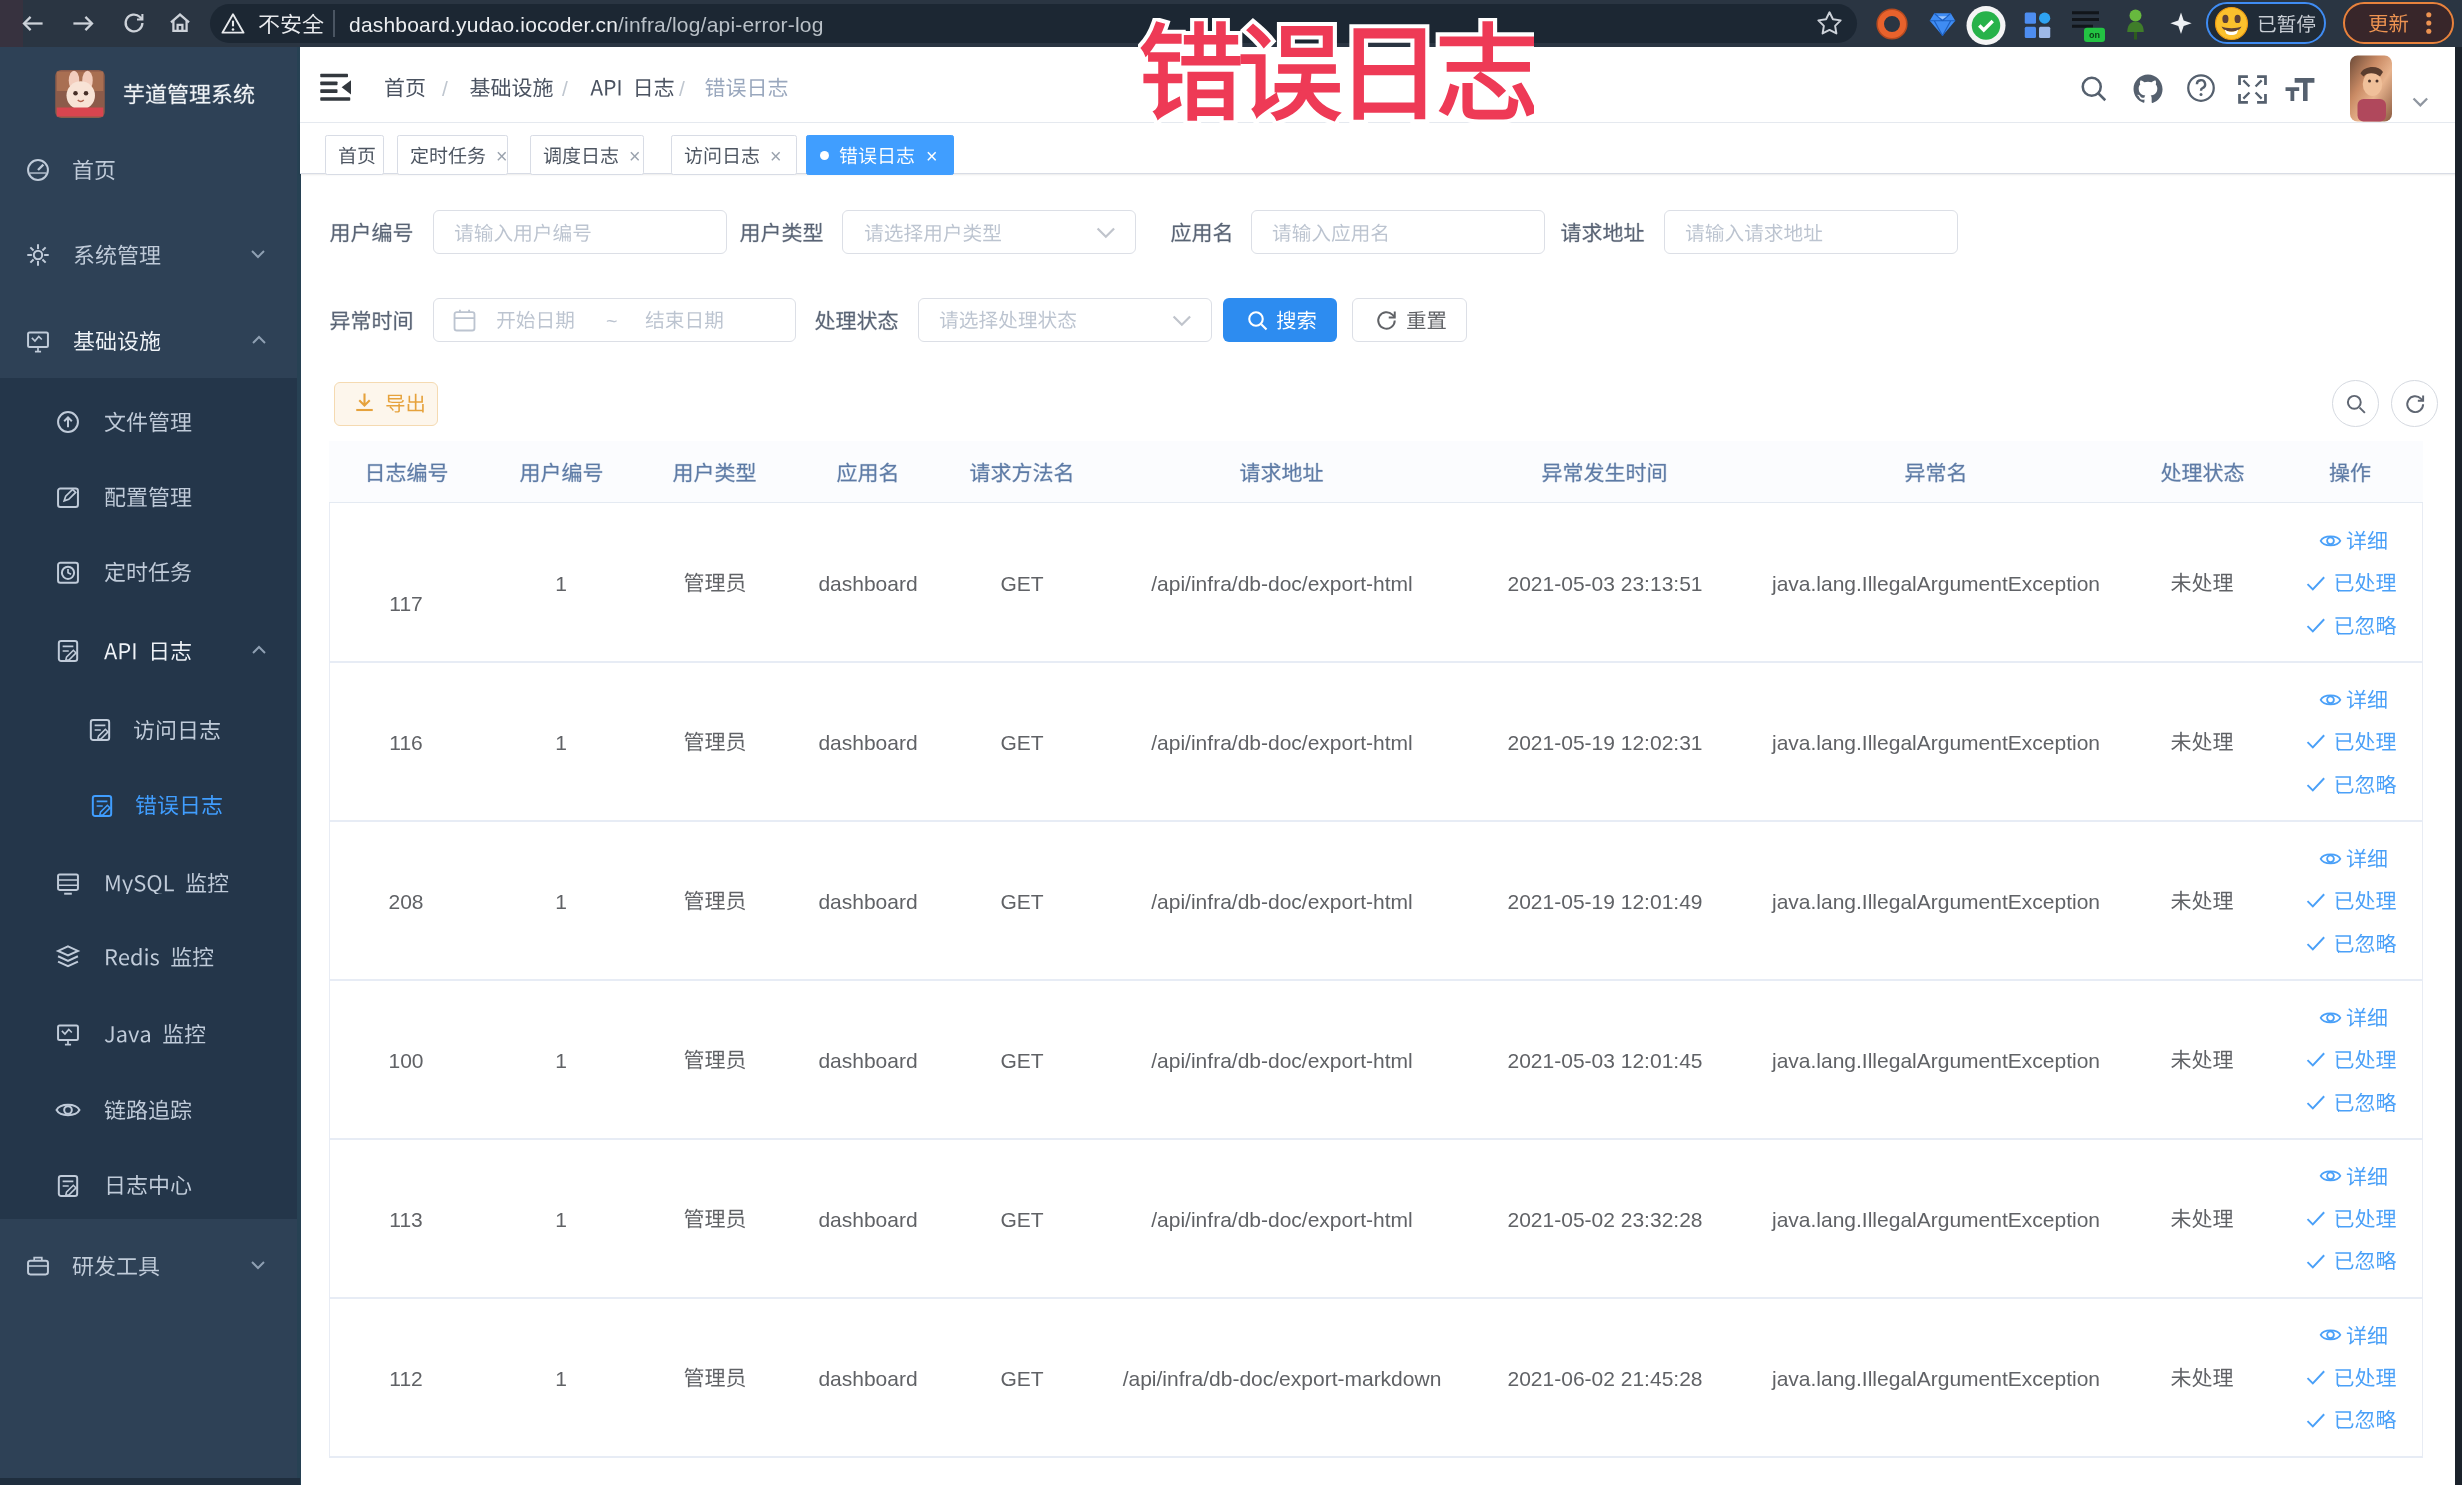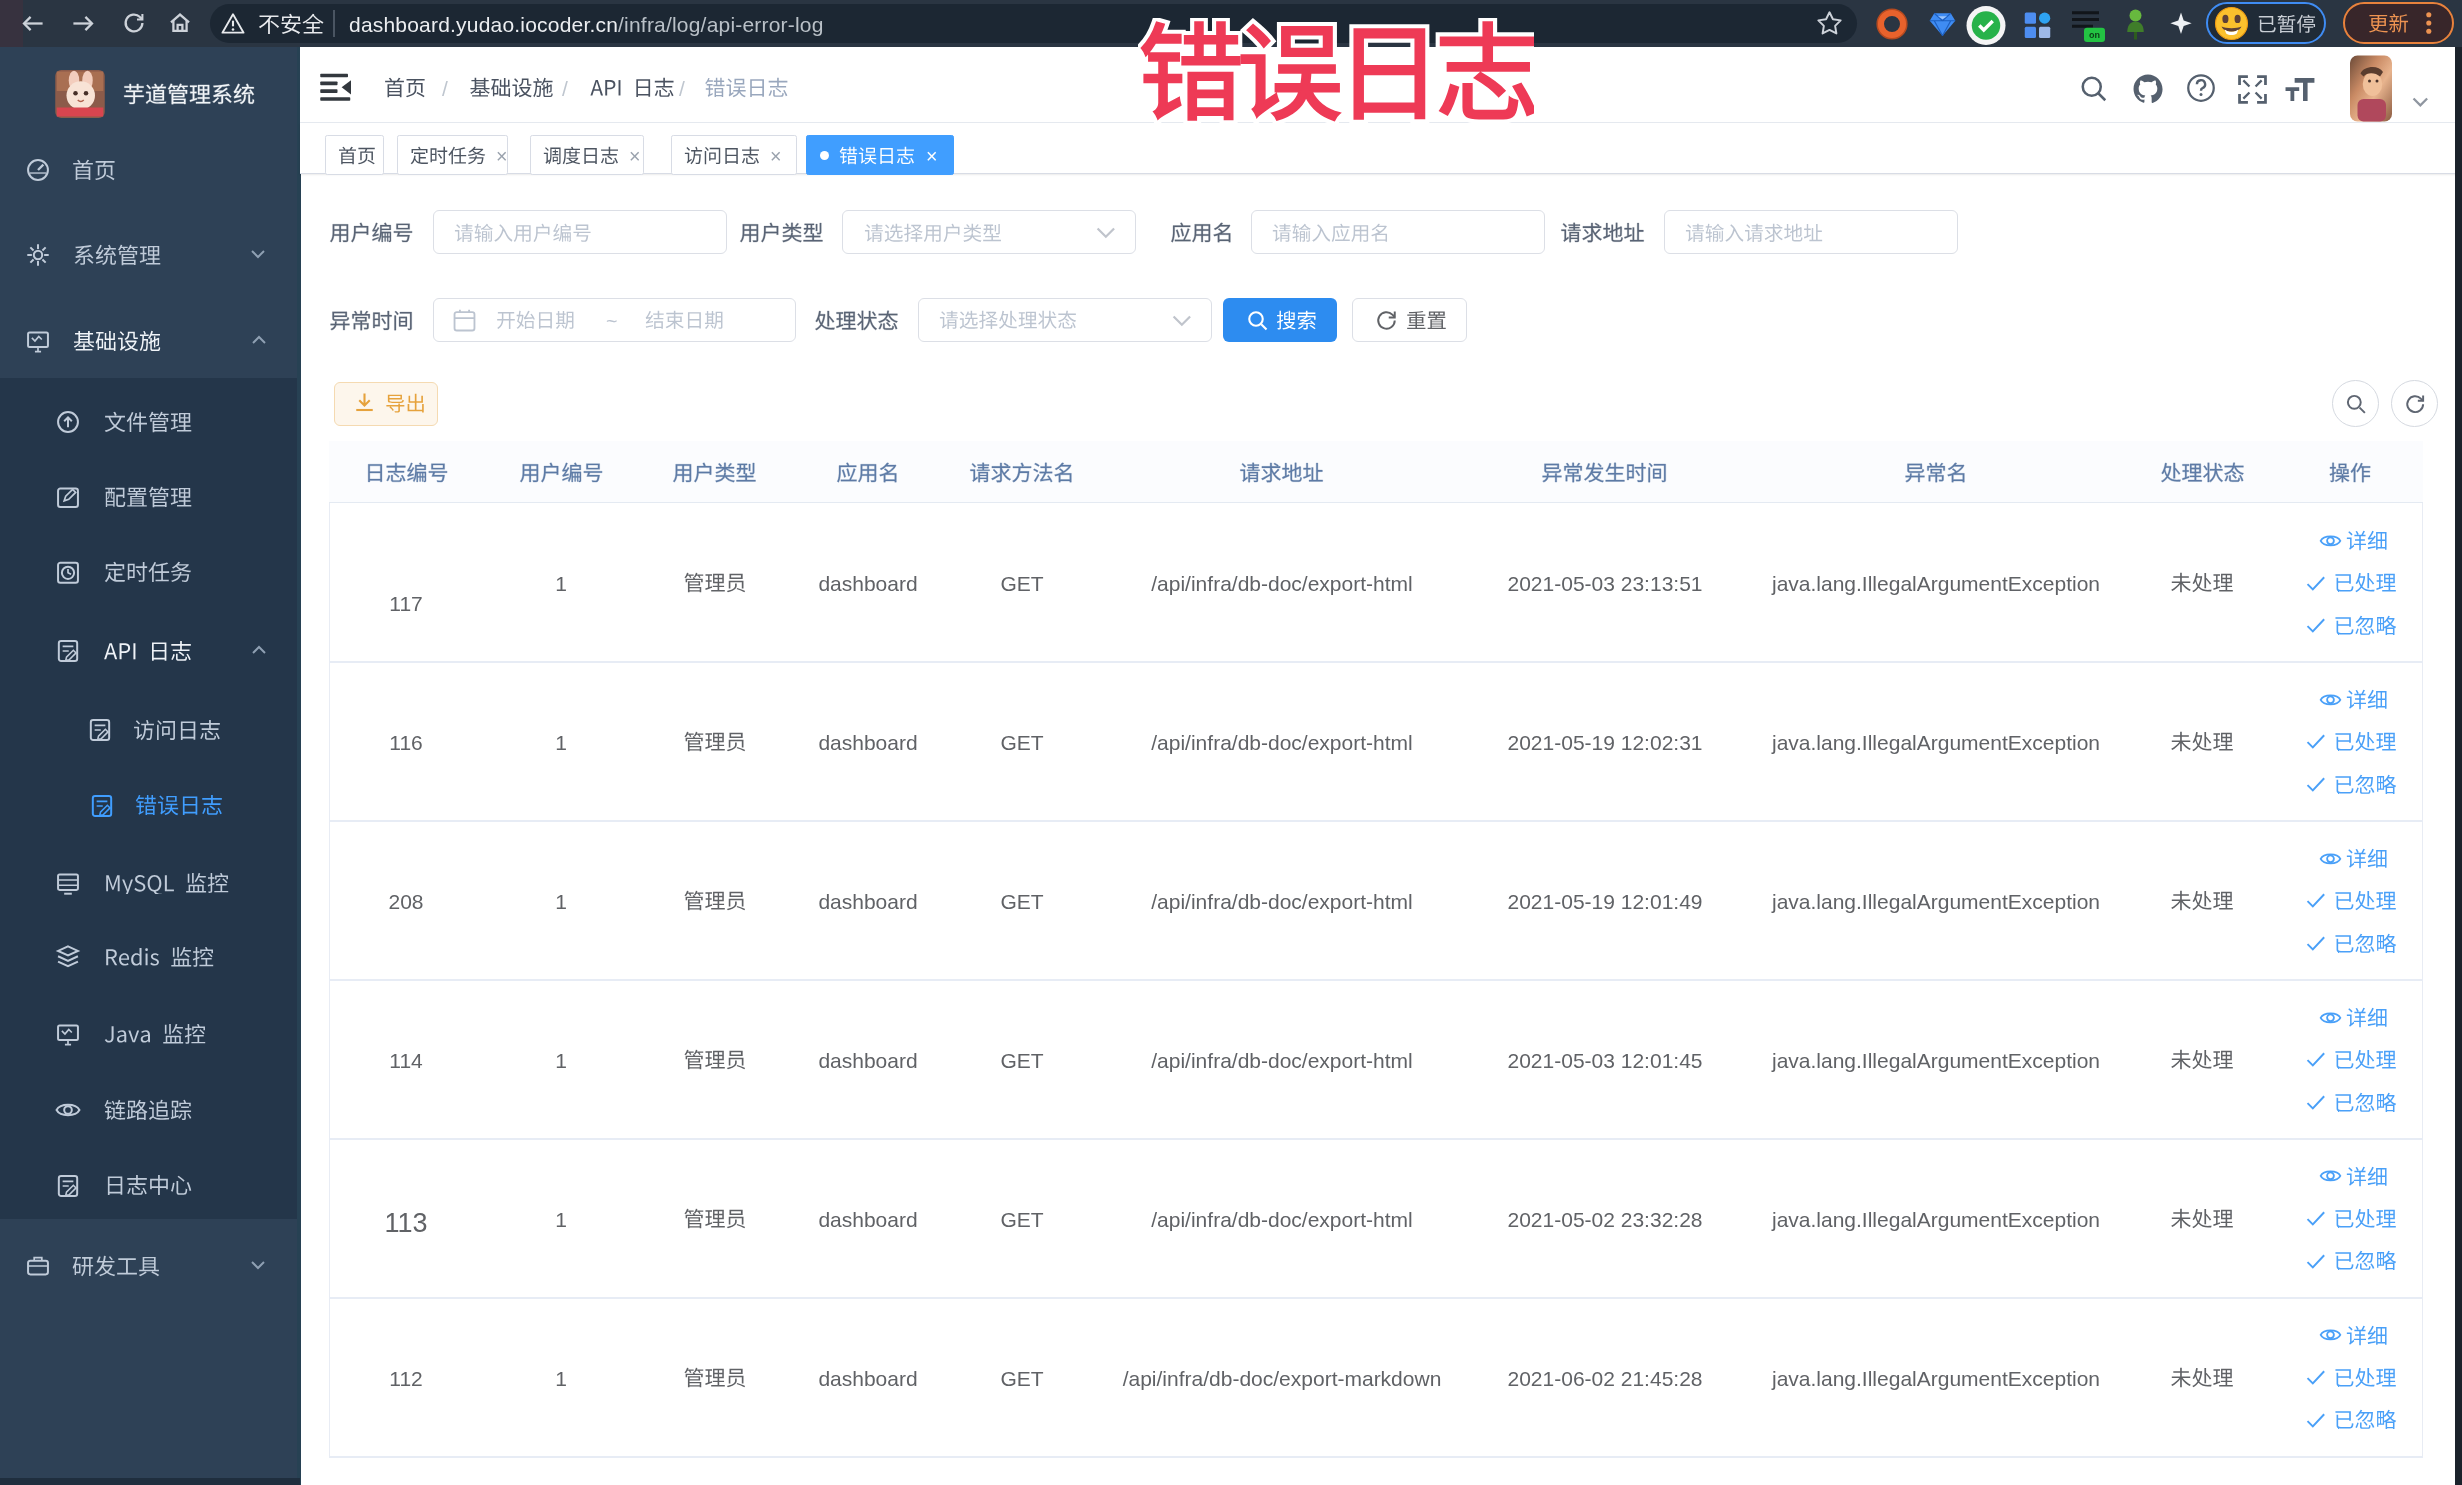--- a/index.html
+++ b/index.html
@@ -1000,21 +1000,21 @@
 <path d="M2 12l7 7L24 3"></path>
   </svg>
 <svg style="position:absolute;left:2333px;top:933px;color:#4aa0f8;" width="64" height="21" viewBox="0 -880 3000 1000">
     <g fill="currentColor">
       <use href="#g5df2" x="0"></use>
       <use href="#g5ffd" x="1000"></use>
       <use href="#g7565" x="2000"></use>
     </g>
   </svg>
 <div class="abs" style="left:329px;top:1138px;width:2094px;height:1.5px;background:#e7ecf5"></div>
-<div class="lat" style="left:406px;top:1049px;font-size:21px;color:#606266;transform:translateX(-50%)">114</div>
+<div class="lat" style="left:406px;top:1049px;font-size:21px;color:#606266;transform:translateX(-50%)">100</div>
 <div class="lat" style="left:561px;top:1049px;font-size:21px;color:#606266;transform:translateX(-50%)">1</div>
 <svg style="position:absolute;left:683px;top:1049px;color:#606266;" width="64" height="21" viewBox="0 -880 3000 1000">
     <g fill="currentColor">
       <use href="#g7ba1" x="0"></use>
       <use href="#g7406" x="1000"></use>
       <use href="#g5458" x="2000"></use>
     </g>
   </svg>
 <div class="lat" style="left:868px;top:1049px;font-size:21px;color:#606266;transform:translateX(-50%)">dashboard</div>
 <div class="lat" style="left:1022px;top:1049px;font-size:21px;color:#606266;transform:translateX(-50%)">GET</div>
@@ -1052,21 +1052,21 @@
 <path d="M2 12l7 7L24 3"></path>
   </svg>
 <svg style="position:absolute;left:2333px;top:1092px;color:#4aa0f8;" width="64" height="21" viewBox="0 -880 3000 1000">
     <g fill="currentColor">
       <use href="#g5df2" x="0"></use>
       <use href="#g5ffd" x="1000"></use>
       <use href="#g7565" x="2000"></use>
     </g>
   </svg>
 <div class="abs" style="left:329px;top:1297px;width:2094px;height:1.5px;background:#e7ecf5"></div>
-<div class="lat" style="left:406px;top:1208px;font-size:27px;color:#606266;transform:translateX(-50%)">113</div>
+<div class="lat" style="left:406px;top:1208px;font-size:21px;color:#606266;transform:translateX(-50%)">113</div>
 <div class="lat" style="left:561px;top:1208px;font-size:21px;color:#606266;transform:translateX(-50%)">1</div>
 <svg style="position:absolute;left:683px;top:1208px;color:#606266;" width="64" height="21" viewBox="0 -880 3000 1000">
     <g fill="currentColor">
       <use href="#g7ba1" x="0"></use>
       <use href="#g7406" x="1000"></use>
       <use href="#g5458" x="2000"></use>
     </g>
   </svg>
 <div class="lat" style="left:868px;top:1208px;font-size:21px;color:#606266;transform:translateX(-50%)">dashboard</div>
 <div class="lat" style="left:1022px;top:1208px;font-size:21px;color:#606266;transform:translateX(-50%)">GET</div>

